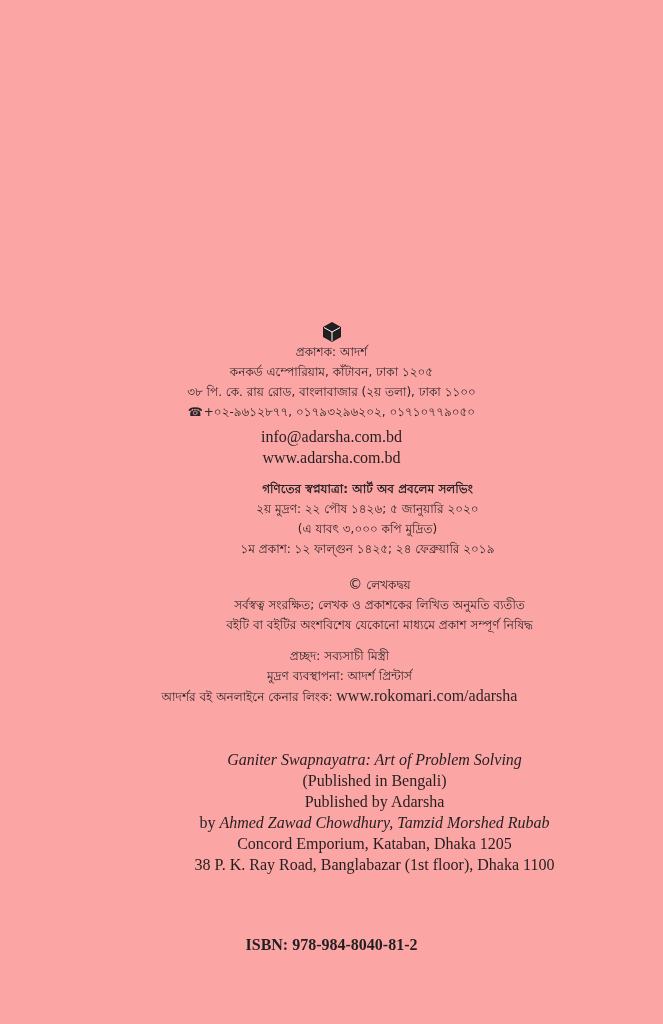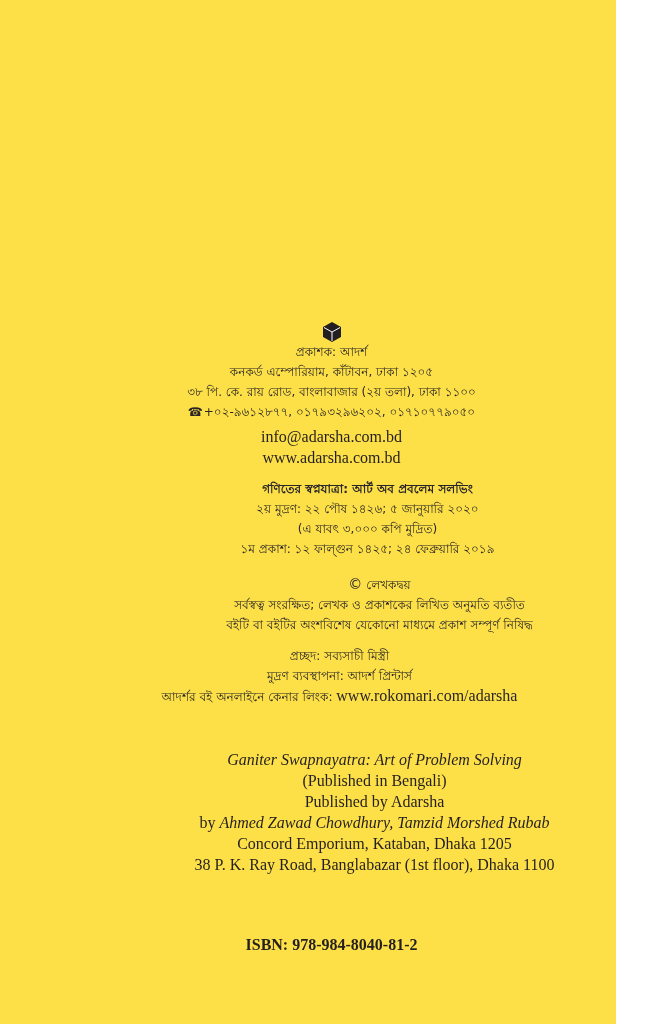--- a/index.html
+++ b/index.html
@@ -12,23 +12,23 @@
       height: 1024px;
       position: relative;
       overflow: hidden;
       color: #231f20;
       font-family: "DejaVu Sans", sans-serif;
     }
     .page {
       position: absolute;
       left: 0;
       top: 0;
-      width: 616px;
+      width: 663px;
       height: 1024px;
-      background: #fde047;
+      background: #fca5a5;
     }
     .block {
       position: absolute;
       left: 0;
       width: 663px;
       text-align: center;
     }
     .line {
       display: block;
       white-space: nowrap;

